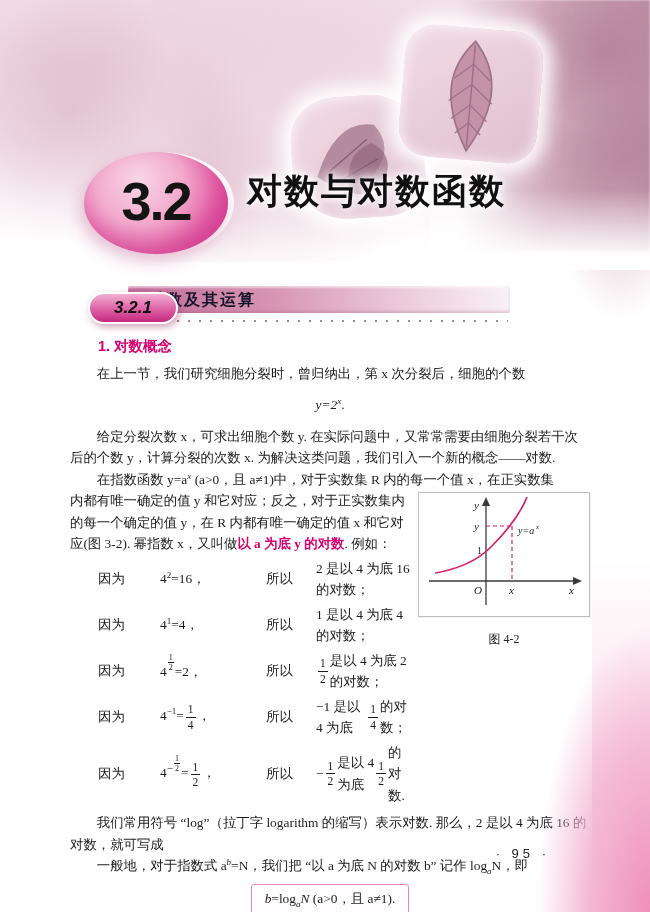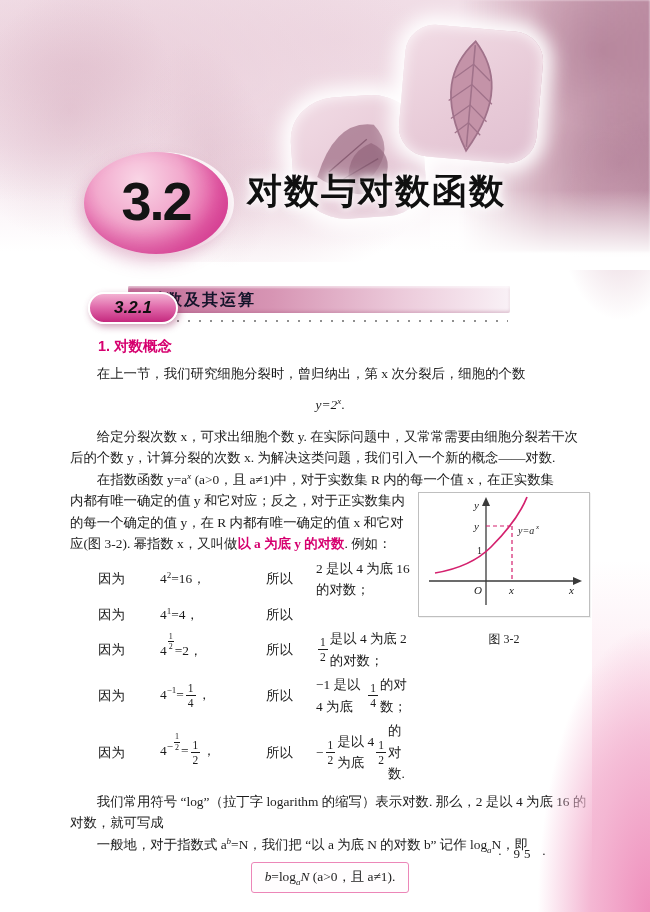--- a/index.html
+++ b/index.html
@@ -104,21 +104,21 @@
   .frac .fn { padding:0 2px 1px 2px; border-bottom:1px solid #1b1b1b; }
   .frac .fd { padding-top:1px; }
   sup.supfrac { line-height:0; }
   sup.supfrac .frac { font-size:8px; margin:0 1px; transform:translateY(-5px); }
   sup.supfrac .frac .fn { border-bottom-width:1px; padding:0 1px; }
 
   .def-box { display:table; margin:7px auto 7px auto; border:1.5px solid #ec86b8;
     border-radius:3px; padding:3px 13px 4px 13px; background:#fffdfe; font-size:13.4px; }
 
   .page-number { position:absolute; right:100px; top:846px; font-size:13px;
-    letter-spacing:4px; color:#222; font-family:Liberation Serif, serif; }
+    letter-spacing:4px; color:#222; font-family:Liberation Sans, sans-serif; }
 
   .corner-glow { position:absolute; right:0; bottom:0; width:120px; height:330px;
     background:radial-gradient(130% 120% at 100% 100%, #ef8fbc 0%, #f4b7d3 38%, rgba(250,227,237,0) 72%); }
   .edge-strip { position:absolute; right:0; top:560px; width:58px; height:352px;
     background:linear-gradient(180deg, rgba(247,205,223,0) 0%, rgba(246,186,211,.35) 45%, rgba(240,150,190,.75) 100%); }
 </style>
 </head>
 <body>
 
 <div class="page">
@@ -192,37 +192,38 @@
             <text x="55" y="16" font-size="11" font-style="italic" font-family="Liberation Serif, serif" fill="#222">y</text>
             <text x="55" y="37" font-size="11" font-style="italic" font-family="Liberation Serif, serif" fill="#222">y</text>
             <text x="58" y="61" font-size="10" font-family="Liberation Serif, serif" fill="#222">1</text>
             <text x="55" y="101" font-size="11" font-style="italic" font-family="Liberation Serif, serif" fill="#222">O</text>
             <text x="90" y="101" font-size="11" font-style="italic" font-family="Liberation Serif, serif" fill="#222">x</text>
             <text x="150" y="101" font-size="11" font-style="italic" font-family="Liberation Serif, serif" fill="#222">x</text>
             <text x="99" y="41" font-size="10" font-style="italic" font-family="Liberation Serif, serif" fill="#222">y=a</text>
             <text x="117" y="36" font-size="7" font-style="italic" font-family="Liberation Serif, serif" fill="#222">x</text>
           </svg>
         </div>
-        <div class="fig-caption">图 3-2</div>
+        <div class="fig-caption">图 4-2</div>
       </div>
 
       <div class="narrow">
         <p><span>内都有唯一确定的值 y 和它对应；反之，对于正实数集内的每一个确定的值 y，在 R 内都有唯一确定的值 x 和它对应(图 3-2). 幂指数 x，又叫做</span><span class="hl">以 a 为底 y 的对数</span><span>. 例如：</span></p>
 
         <div class="ex-row">
           <span class="c-because">因为</span>
           <span class="c-formula"><span>4</span><sup class="s">2</sup><span>=16，</span></span>
           <span class="c-so">所以</span>
           <span class="c-stmt">2 是以 4 为底 16 的对数；</span>
         </div>
 
         <div class="ex-row">
           <span class="c-because">因为</span>
           <span class="c-formula"><span>4</span><sup class="s">1</sup><span>=4，</span></span>
           <span class="c-so">所以</span>
+          <span class="c-stmt">1 是以 4 为底 4 的对数；</span>
         </div>
 
         <div class="ex-row">
           <span class="c-because">因为</span>
           <span class="c-formula"><span>4</span><sup class="supfrac"><span class="frac">
                   <span class="fn">1</span>
                   <span class="fd">2</span>
                 </span></sup><span>=2，</span></span>
           <span class="c-so">所以</span>
           <span class="c-stmt">

